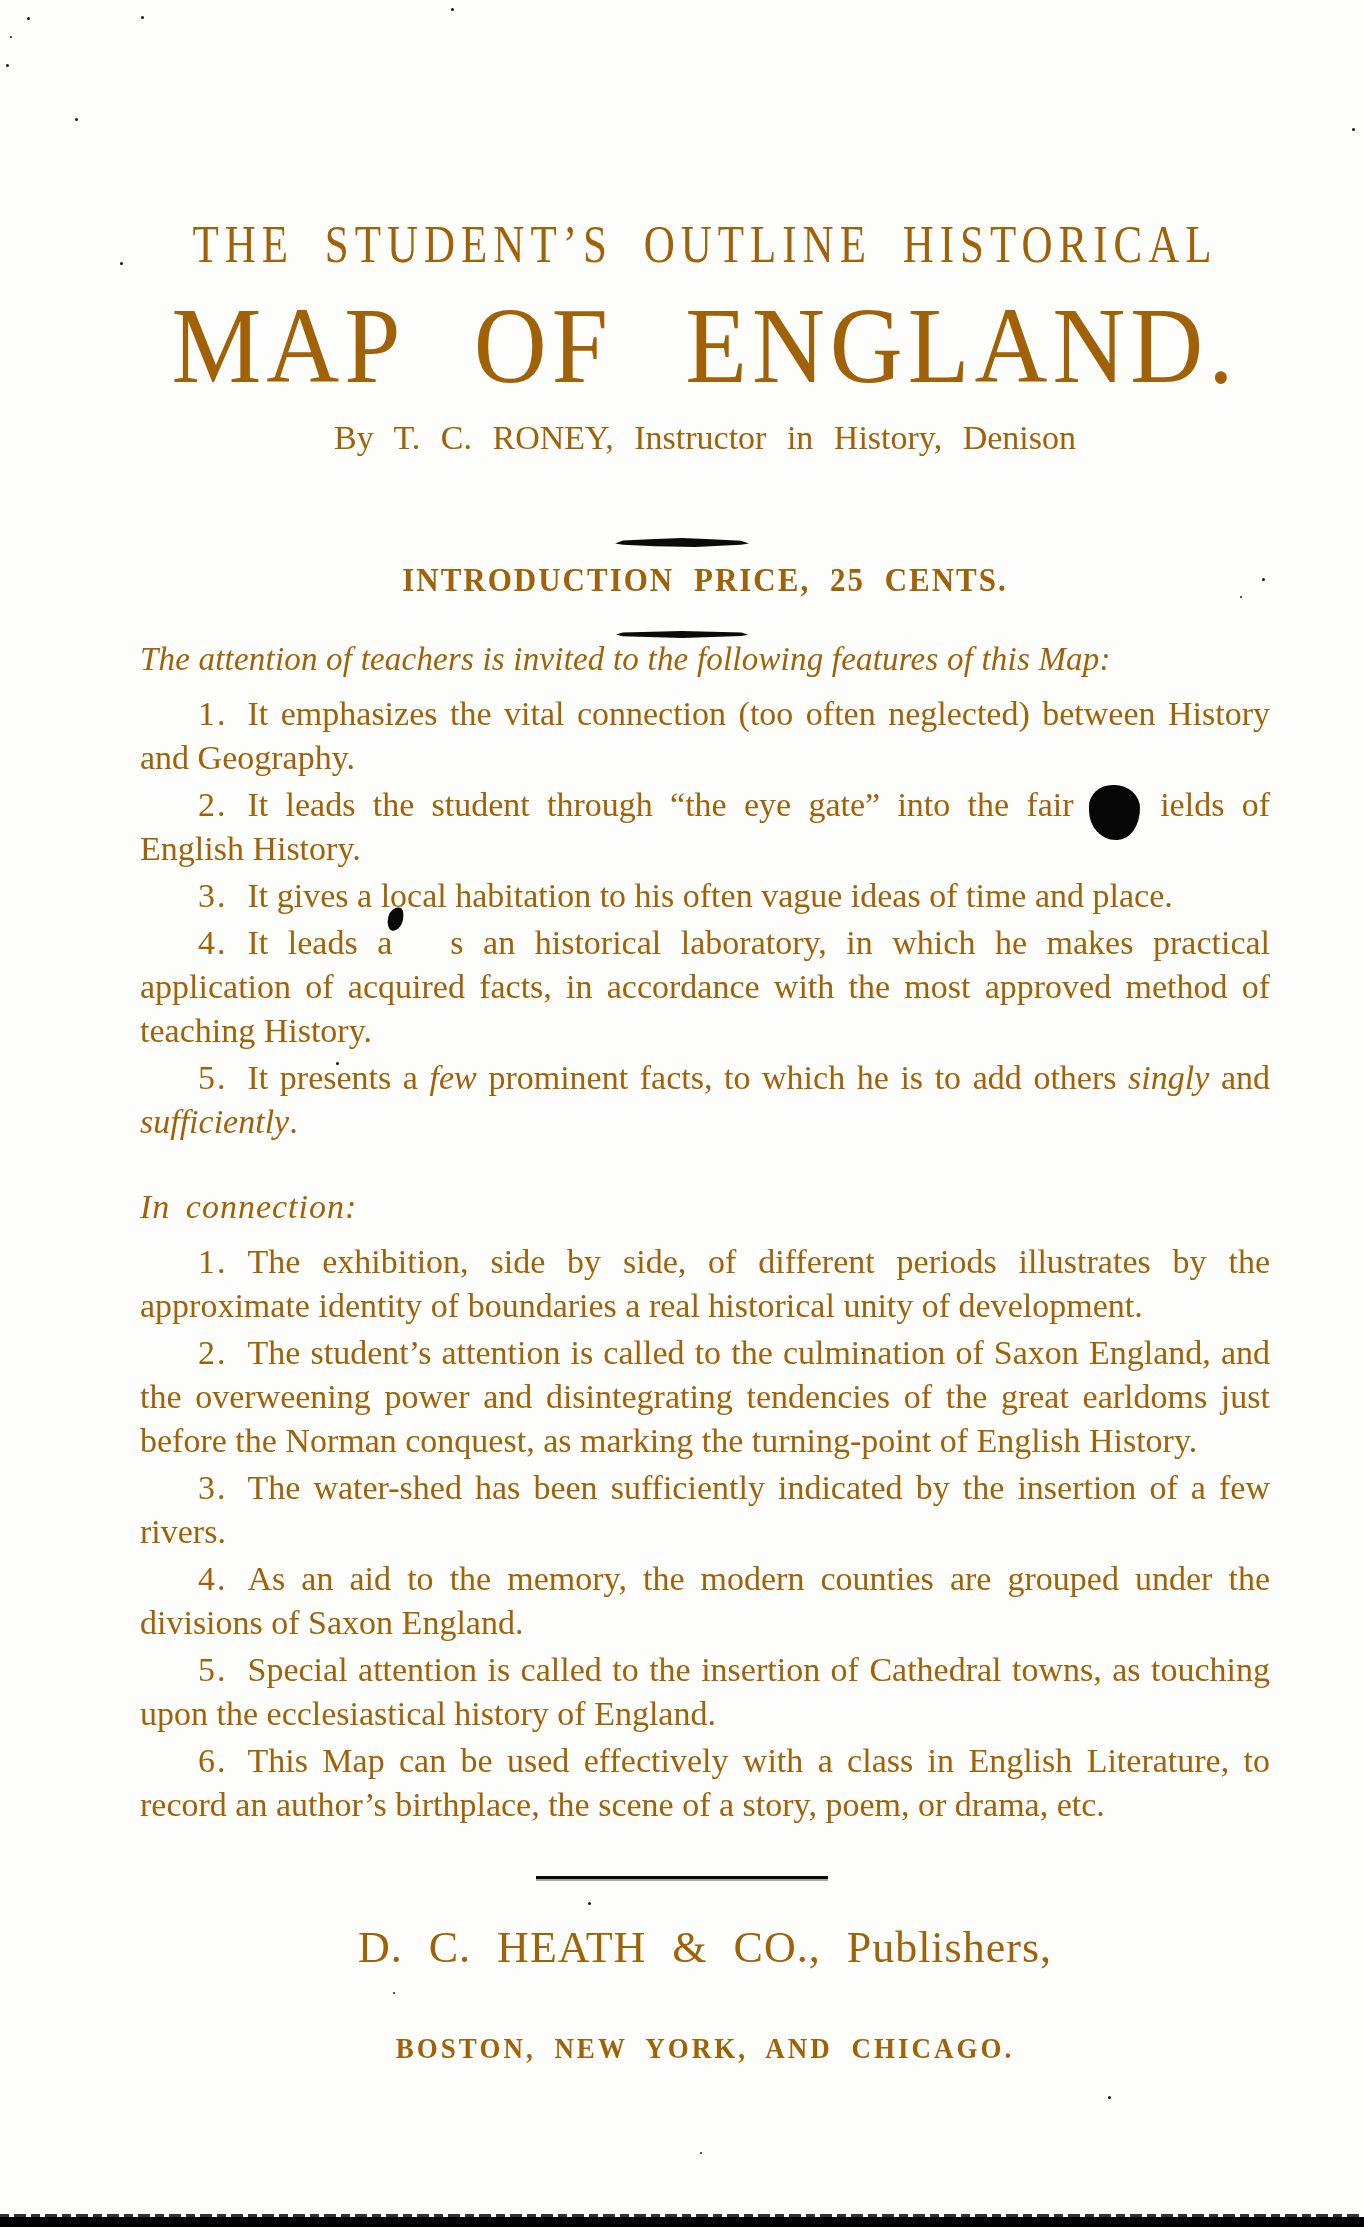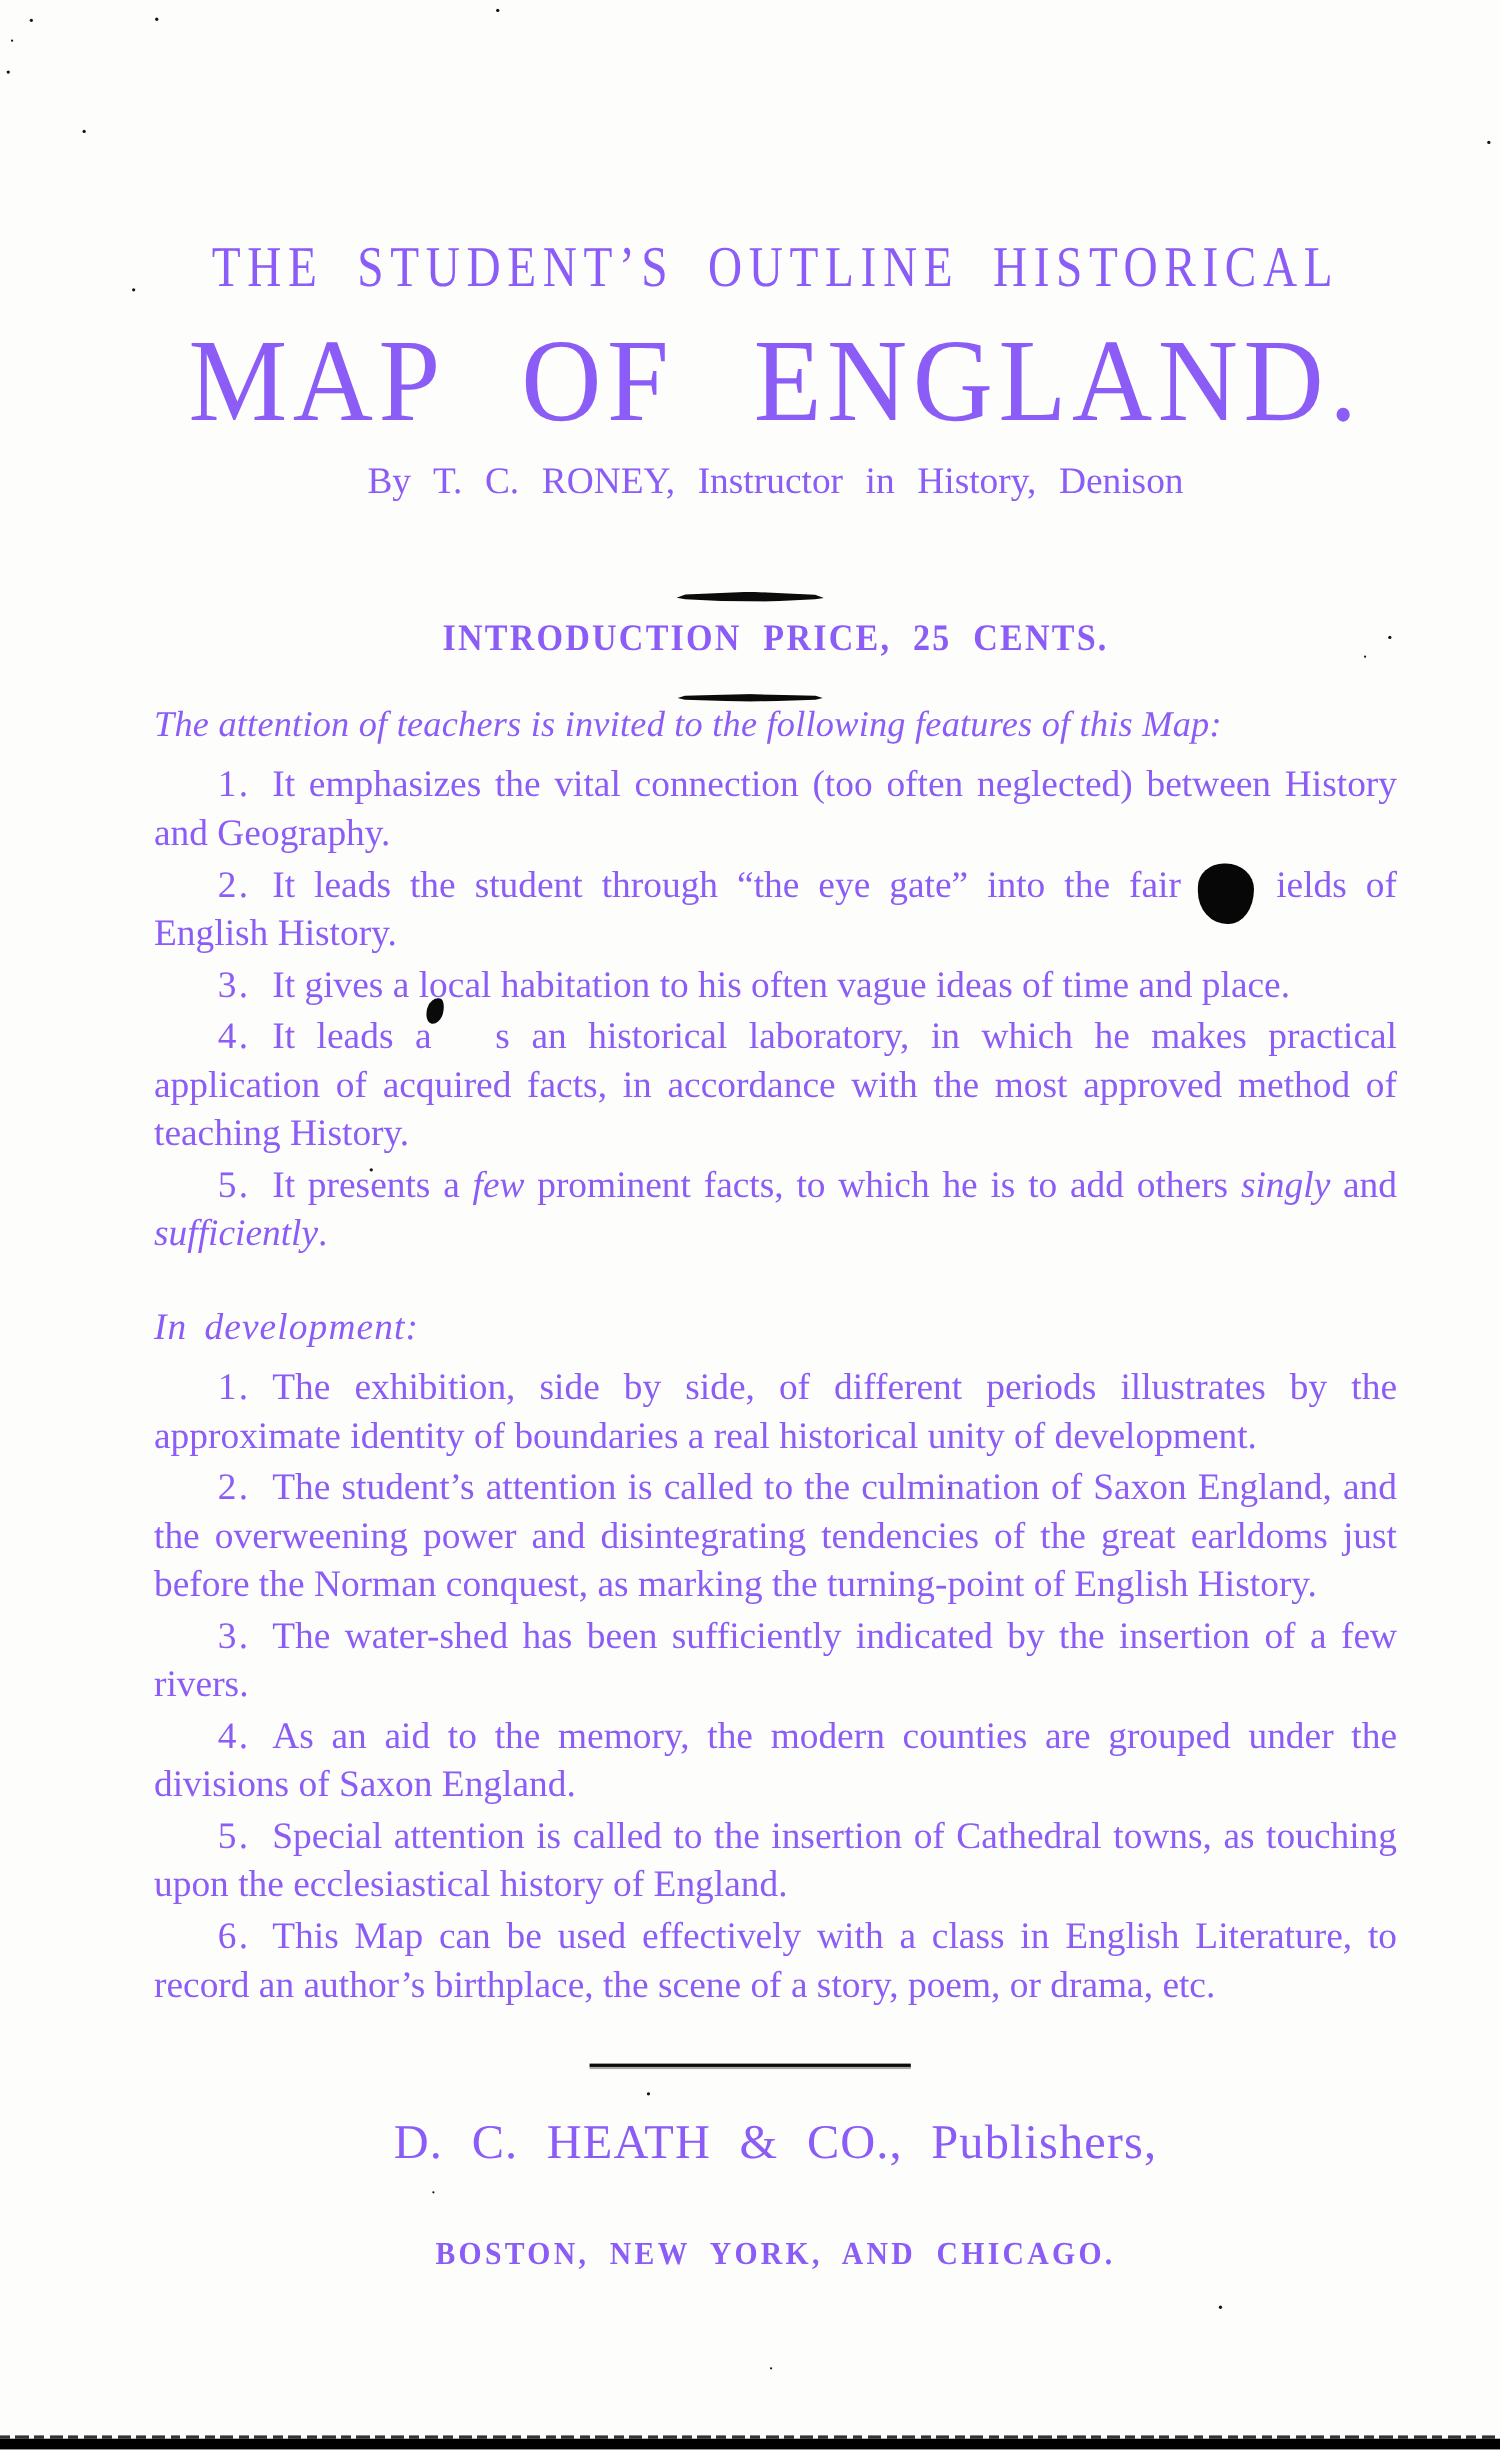--- a/index.html
+++ b/index.html
@@ -1,21 +1,21 @@
 <!DOCTYPE html>
 <html><head>
 <meta charset="utf-8">
 <style>
   html,body{margin:0;padding:0;background:#e8e8e4;}
   .page{
     position:relative;
     width:1364px;height:2227px;
     margin:0 auto;
     background:#fdfdfb;
-    color:#8b5cf6;
+    color:#a16207;
     font-family:"Liberation Serif","DejaVu Serif",serif;
     overflow:hidden;
   }
   .col{position:absolute;left:140px;width:1130px;}
 
   
   .kicker{
     top:214px;text-align:center;
     font-size:43px;font-weight:400;letter-spacing:6px;word-spacing:14px;
     transform:scaleY(1.22);transform-origin:center top;
@@ -100,21 +100,21 @@
   <div class="col intro-line">The attention of teachers is invited to the following features of this Map:</div>
 
   <div class="col list features">
     <p class="para"><span class="num">1.</span><span><span>It emphasizes the vital connection (too often neglected) between History and Geography.</span></span></p>
     <p class="para"><span class="num">2.</span><span><span>It leads the student through “the eye gate” into the fair f</span><span class="blot-big">ie</span><span>lds of English History.</span></span></p>
     <p class="para"><span class="num">3.</span><span><span>It gives a local habitation to his often vague ideas of time and place.</span></span></p>
     <p class="para"><span class="num">4.</span><span><span>It leads a</span><span class="blot-small">s</span><span> an historical laboratory, in which he makes practical application of acquired facts, in accordance with the most approved method of teaching History.</span></span></p>
     <p class="para"><span class="num">5.</span><span><span>It presents a </span><i>few</i><span> prominent facts, to which he is to add others </span><i>singly</i><span> and </span><i>sufficiently</i><span>.</span></span></p>
   </div>
 
-  <div class="col in-particular">In development:</div>
+  <div class="col in-particular">In connection:</div>
 
   <div class="col list particulars">
     <p class="para"><span class="num">1.</span><span><span>The exhibition, side by side, of different periods illustrates by the approximate identity of boundaries a real historical unity of development.</span></span></p>
     <p class="para"><span class="num">2.</span><span><span>The student’s attention is called to the culmination of Saxon England, and the overweening power and disintegrating tendencies of the great earldoms just before the Norman conquest, as marking the turning-point of English History.</span></span></p>
     <p class="para"><span class="num">3.</span><span><span>The water-shed has been sufficiently indicated by the insertion of a few rivers.</span></span></p>
     <p class="para"><span class="num">4.</span><span><span>As an aid to the memory, the modern counties are grouped under the divisions of Saxon England.</span></span></p>
     <p class="para"><span class="num">5.</span><span><span>Special attention is called to the insertion of Cathedral towns, as touching upon the ecclesiastical history of England.</span></span></p>
     <p class="para"><span class="num">6.</span><span><span>This Map can be used effectively with a class in English Literature, to record an author’s birthplace, the scene of a story, poem, or drama, etc.</span></span></p>
   </div>
 

